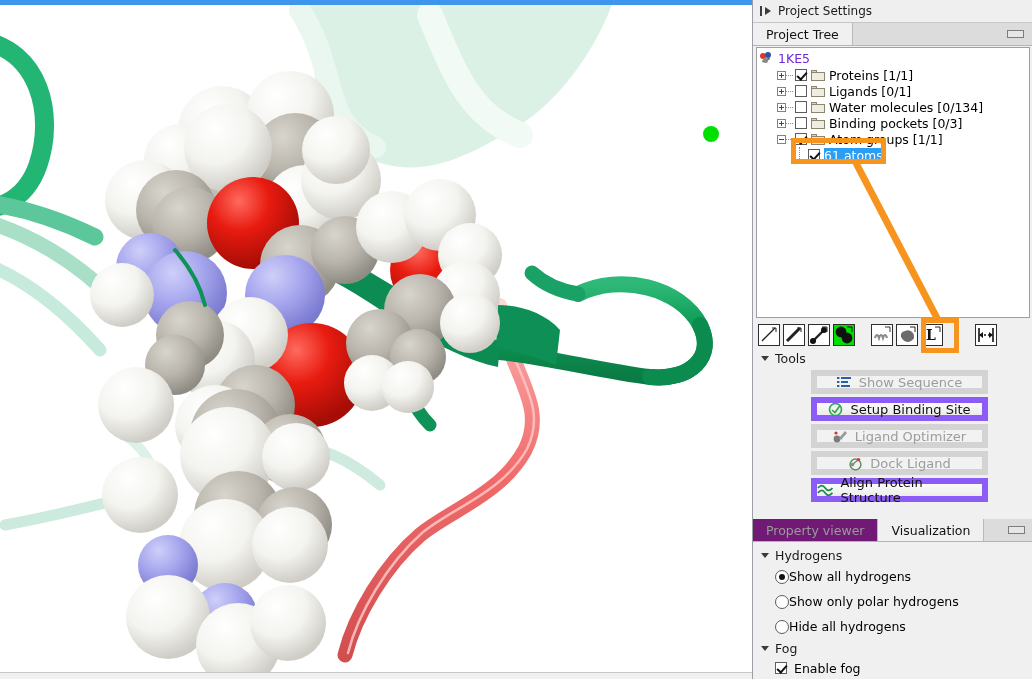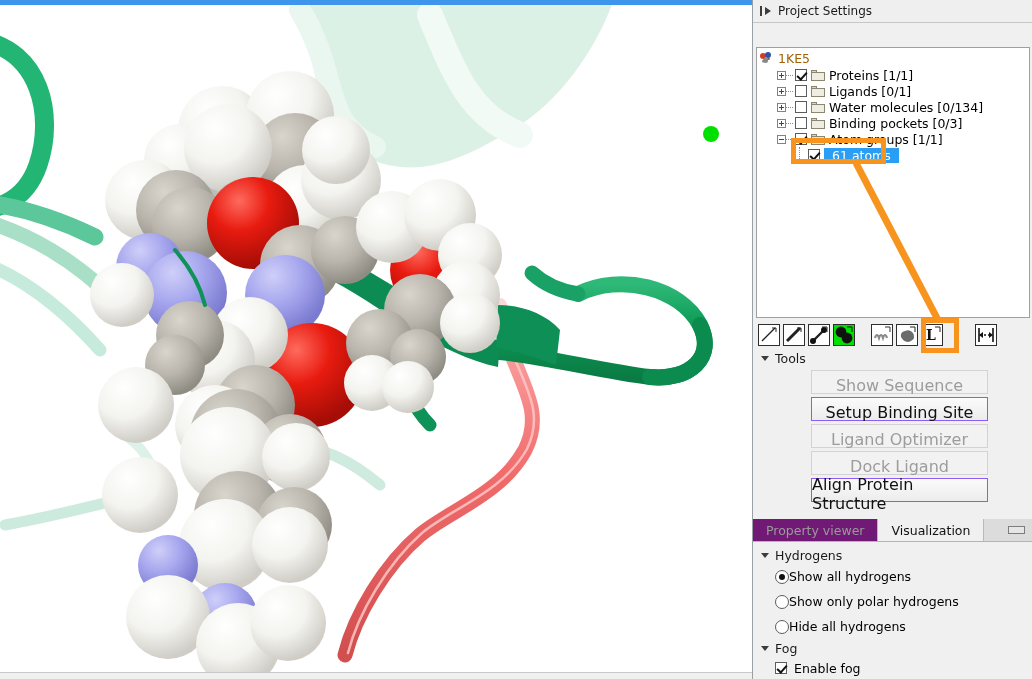--- a/index.html
+++ b/index.html
@@ -83,21 +83,21 @@
   
   #tree-panel {
     position: absolute; left: 3px; top: 47px;
     width: 274px; height: 271px;
     background: #ffffff;
     border: 1px solid #a0a0a0;
     overflow: hidden;
   }
   .tree-root {
     display: flex; align-items: center; gap: 4px;
-    padding: 3px 0 1px 3px; font-size: 12.5px; color:#a16207;
+    padding: 3px 0 1px 3px; font-size: 12.5px; color:#6d28d9;
   }
   .tree-row {
     display: flex; align-items: center;
     height: 16px; padding-left: 8px;
     font-size: 12.5px; color: #000;
     white-space: nowrap;
     margin-left: 12px;
   }
   .plusbox {
     width: 9px; height: 9px;
@@ -141,21 +141,21 @@
   .root-icon {
     width: 14px; height: 14px; position: relative; flex:0 0 auto;
   }
   .root-icon .d1 { position:absolute; width:6px; height:6px; border-radius:50%; background:#d43b2a; left:0; top:1px; }
   .root-icon .d2 { position:absolute; width:6px; height:6px; border-radius:50%; background:#2d52a8; left:5px; top:0px; }
   .root-icon .d3 { position:absolute; width:5px; height:5px; border-radius:50%; background:#888; left:3px; top:6px; }
   .root-icon .bar { position:absolute; width:8px; height:2px; background:#666; left:2px; top:7px; transform:rotate(-25deg); }
 
   .sel-label {
     background: #2a9df4; color: #fff;
-    padding: 0 8px; line-height: 15px; height: 15px;
+    padding: 0 0; line-height: 15px; height: 15px;
   }
 
   
   #icon-row {
     position: absolute; left: 3px; top: 321px;
     width: 274px; height: 27px;
     display: flex; align-items: center; gap: 3px;
     padding-left: 2px;
   }
   .tbtn {
@@ -175,24 +175,24 @@
   }
   .caret-down {
     width:0; height:0;
     border-top: 5px solid #3c3c3c;
     border-left: 4px solid transparent;
     border-right: 4px solid transparent;
   }
   .tool-btn {
     margin: 3px 45px 0 58px;
     height: 24px;
-    border: 1px solid #8b5cf6;
+    border: 6px solid #8b5cf6;
     background: linear-gradient(#fbfbfb,#ececec);
     display: flex; align-items: center; justify-content: center; gap: 7px;
-    font-size: 16px; color: #111; flex-direction: column;
+    font-size: 13px; color: #111;
   }
   .tool-btn.disabled { color: #9c9c9c; background: #f2f2f2; border-color:#d3d3d3; }
 
   
   #viz-panel { position: absolute; left: 0; top: 519px; width: 280px; height: 160px; background:#f0f0f0; }
   .radio-row { display:flex; align-items:center; gap:0; padding-left: 22px; height: 25px; font-size: 12.5px; }
   .radio {
     width: 14px; height: 14px; border-radius: 50%;
     border: 1px solid #5c5c5c; background:#fff; position: relative; flex:0 0 auto;
   }
@@ -358,20 +358,26 @@
   <div id="dock">
 
     <div class="panel-title">
       <span class="expander-right-wrap">
         <span class="expander-bar"></span>
           <span class="expander-right"></span>
       </span>
       <span>Project Settings</span>
     </div>
 
+    <div class="tabstrip">
+      <div class="tab active">
+        <span>Project Tree</span>
+      </div>
+      <div class="min-btn"></div>
+    </div>
 
     <div id="tree-panel">
       <div class="tree-root">
         <span class="root-icon">
           <span class="d1"></span>
             <span class="d2"></span>
             <span class="bar"></span>
             <span class="d3"></span>
         </span>
         <span>1KE5</span>

